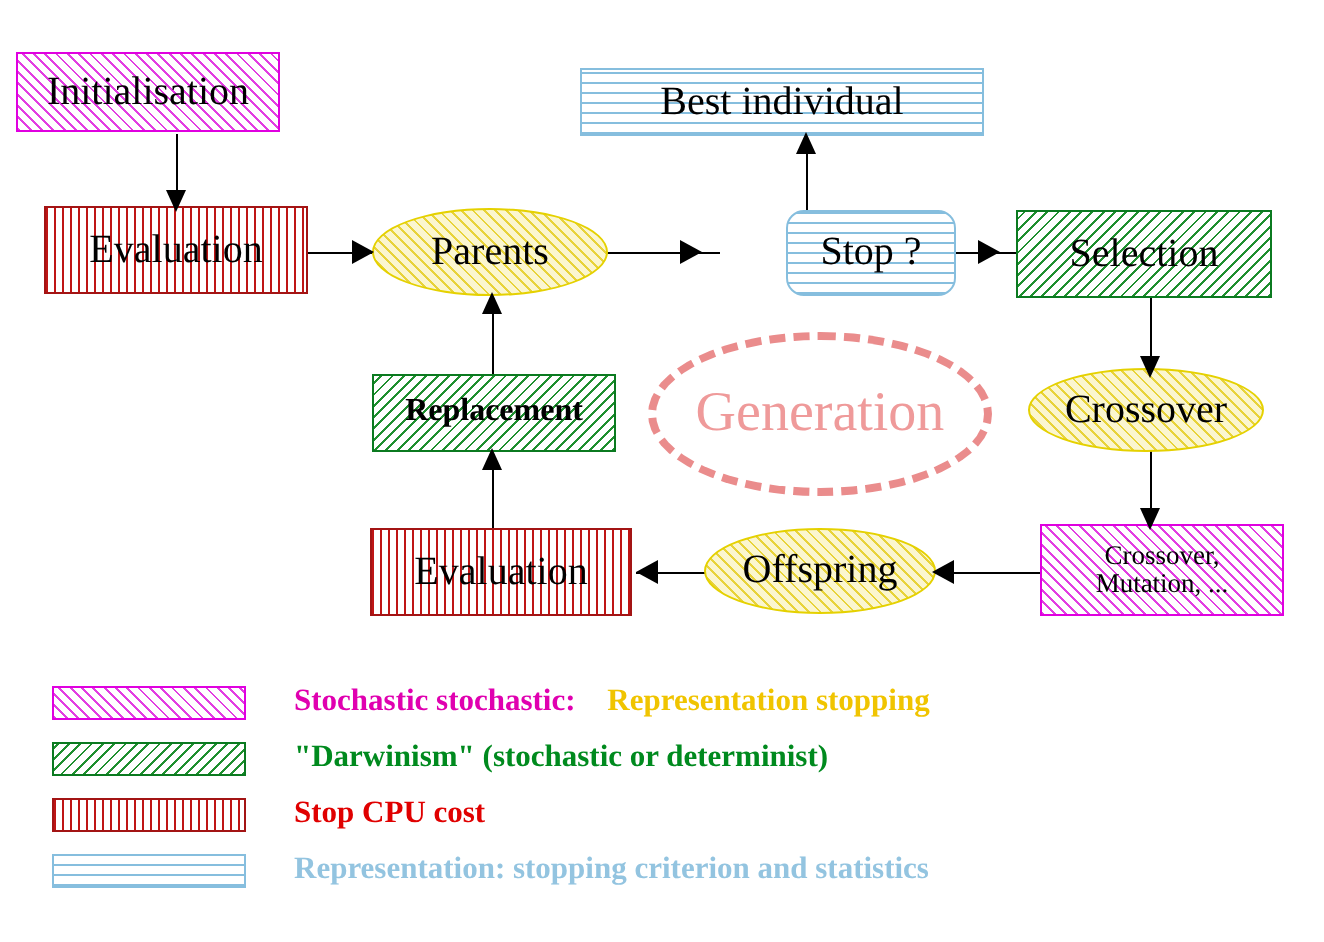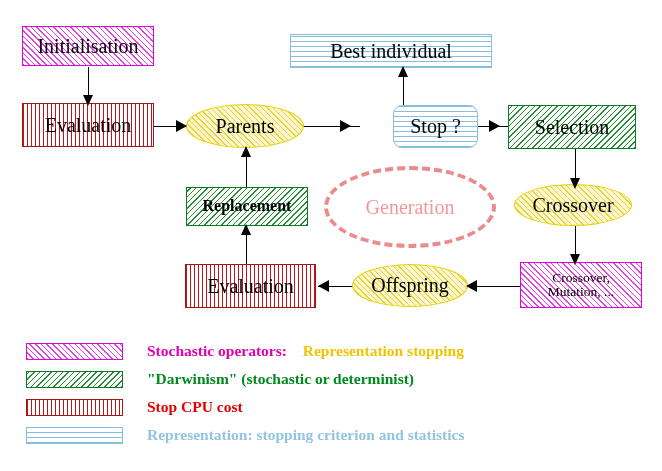--- a/index.html
+++ b/index.html
@@ -163,21 +163,21 @@
 
   <div class="conn line-h" style="left:318px; top:286px; width:48px;"></div>
   <div class="arrow arrow-l" style="left:318px; top:280px;"></div>
 
   <div class="conn line-v" style="left:246px; top:228px; height:40px;"></div>
   <div class="arrow arrow-u" style="left:241px; top:224px;"></div>
 
   <div class="conn line-v" style="left:246px; top:150px; height:38px;"></div>
   <div class="arrow arrow-u" style="left:241px; top:146px;"></div>
 
-  <div class="node hatch-magenta" style="left:22px; top:26px; width:132px; height:40px; font-size:20px;">
+  <div class="node hatch-magenta" style="left:8px; top:26px; width:132px; height:40px; font-size:20px;">
     <span class="lbl">Initialisation</span>
   </div>
 
   <div class="node hatch-red" style="left:22px; top:103px; width:132px; height:44px; font-size:20px;">
     <span class="lbl">Evaluation</span>
   </div>
 
   <div class="node hatch-yellow ellipse" style="left:186px; top:104px; width:118px; height:44px; font-size:20px;text-align:center;">
     <span class="lbl">Parents</span>
   </div>
@@ -208,30 +208,30 @@
   </div>
 
   <div class="node hatch-red" style="left:185px; top:264px; width:131px; height:44px; font-size:20px;">
     <span class="lbl">Evaluation</span>
   </div>
 
   <div class="node hatch-green" style="left:186px; top:187px; width:122px; height:39px; font-size:16px;font-weight:bold;">
     <span class="lbl">Replacement</span>
   </div>
 
-  <div class="dashed-ellipse" style="left:324px; top:166px; width:172px; height:82px; font-size:20px;">
+  <div class="dashed-ellipse" style="left:324px; top:166px; width:172px; height:82px; font-size:28px;">
     <span class="lbl">Generation</span>
   </div>
 
   <div id="legend">
 
     <div class="legend-row" style="top:4px;">
       <div class="swatch hatch-magenta"></div>
       <div class="legend-text">
-        <span class="t-magenta">Stochastic operators:</span>
+        <span class="t-magenta">Stochastic stochastic:</span>
         <span class="t-gold" style="margin-left:12px;">Representation stopping</span>
       </div>
     </div>
 
     <div class="legend-row" style="top:32px;">
       <div class="swatch hatch-green"></div>
       <div class="legend-text">
         <span class="t-green">"Darwinism" (stochastic or determinist)</span>
       </div>
     </div>

